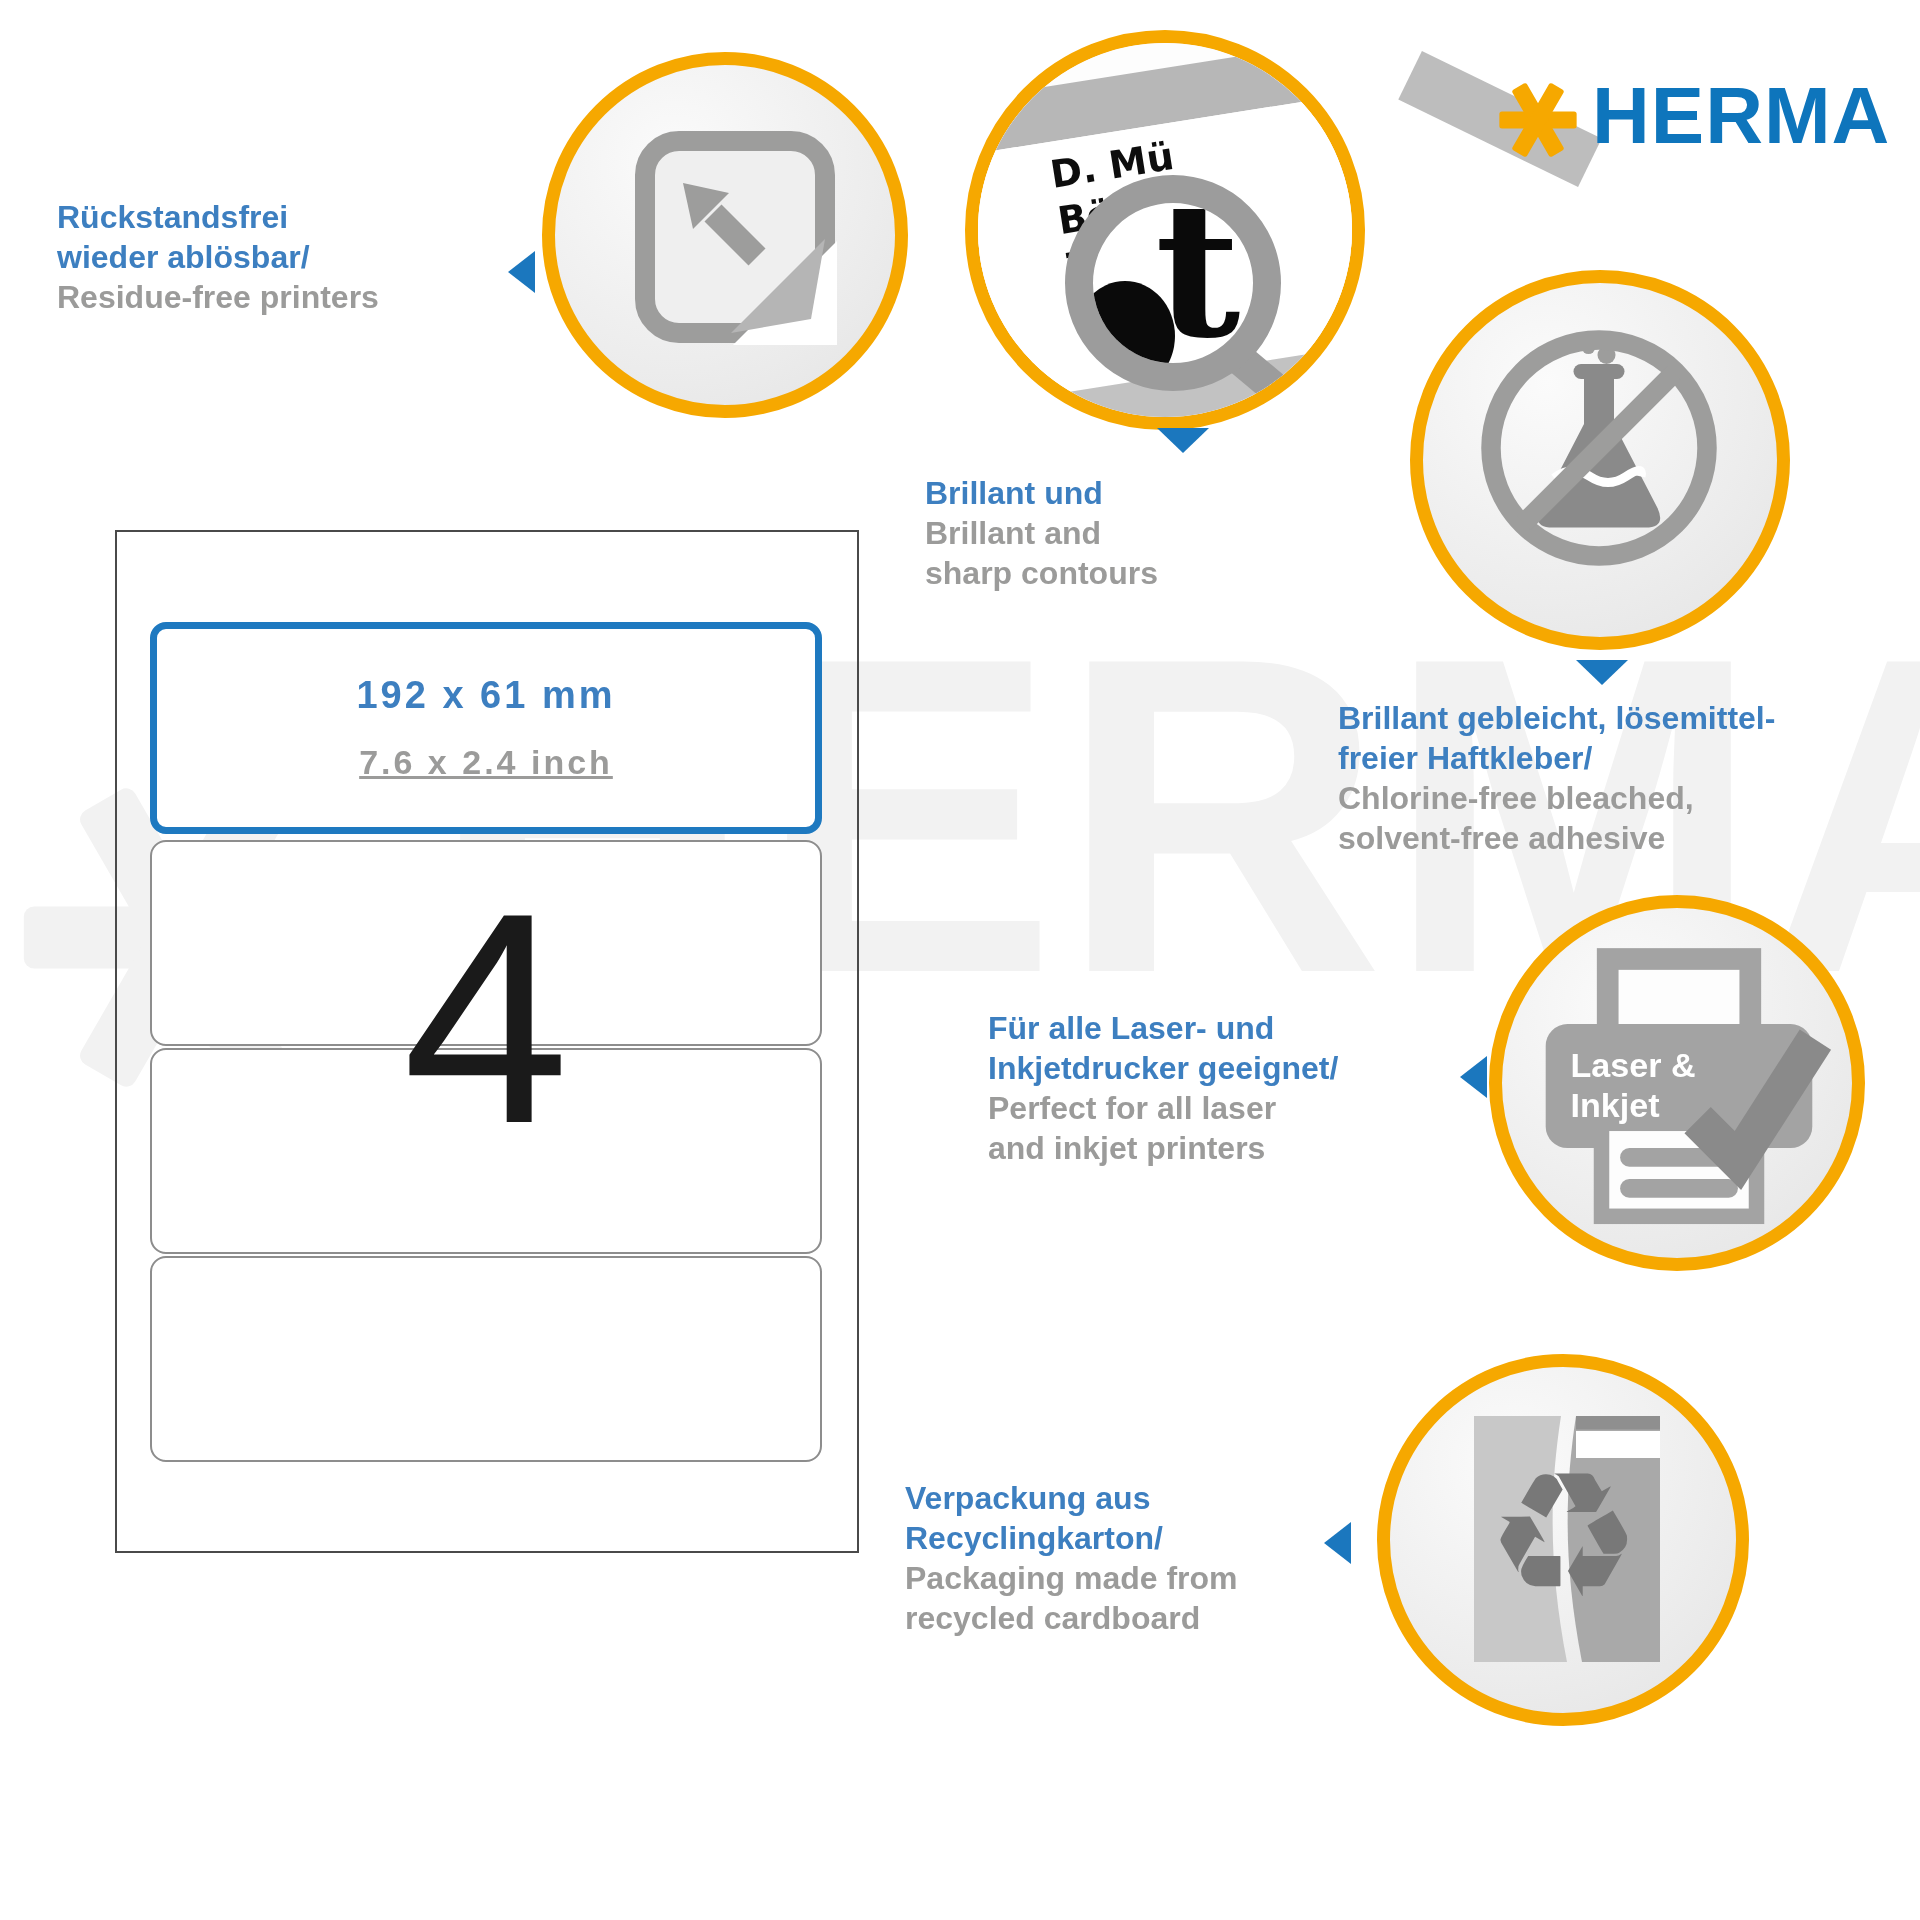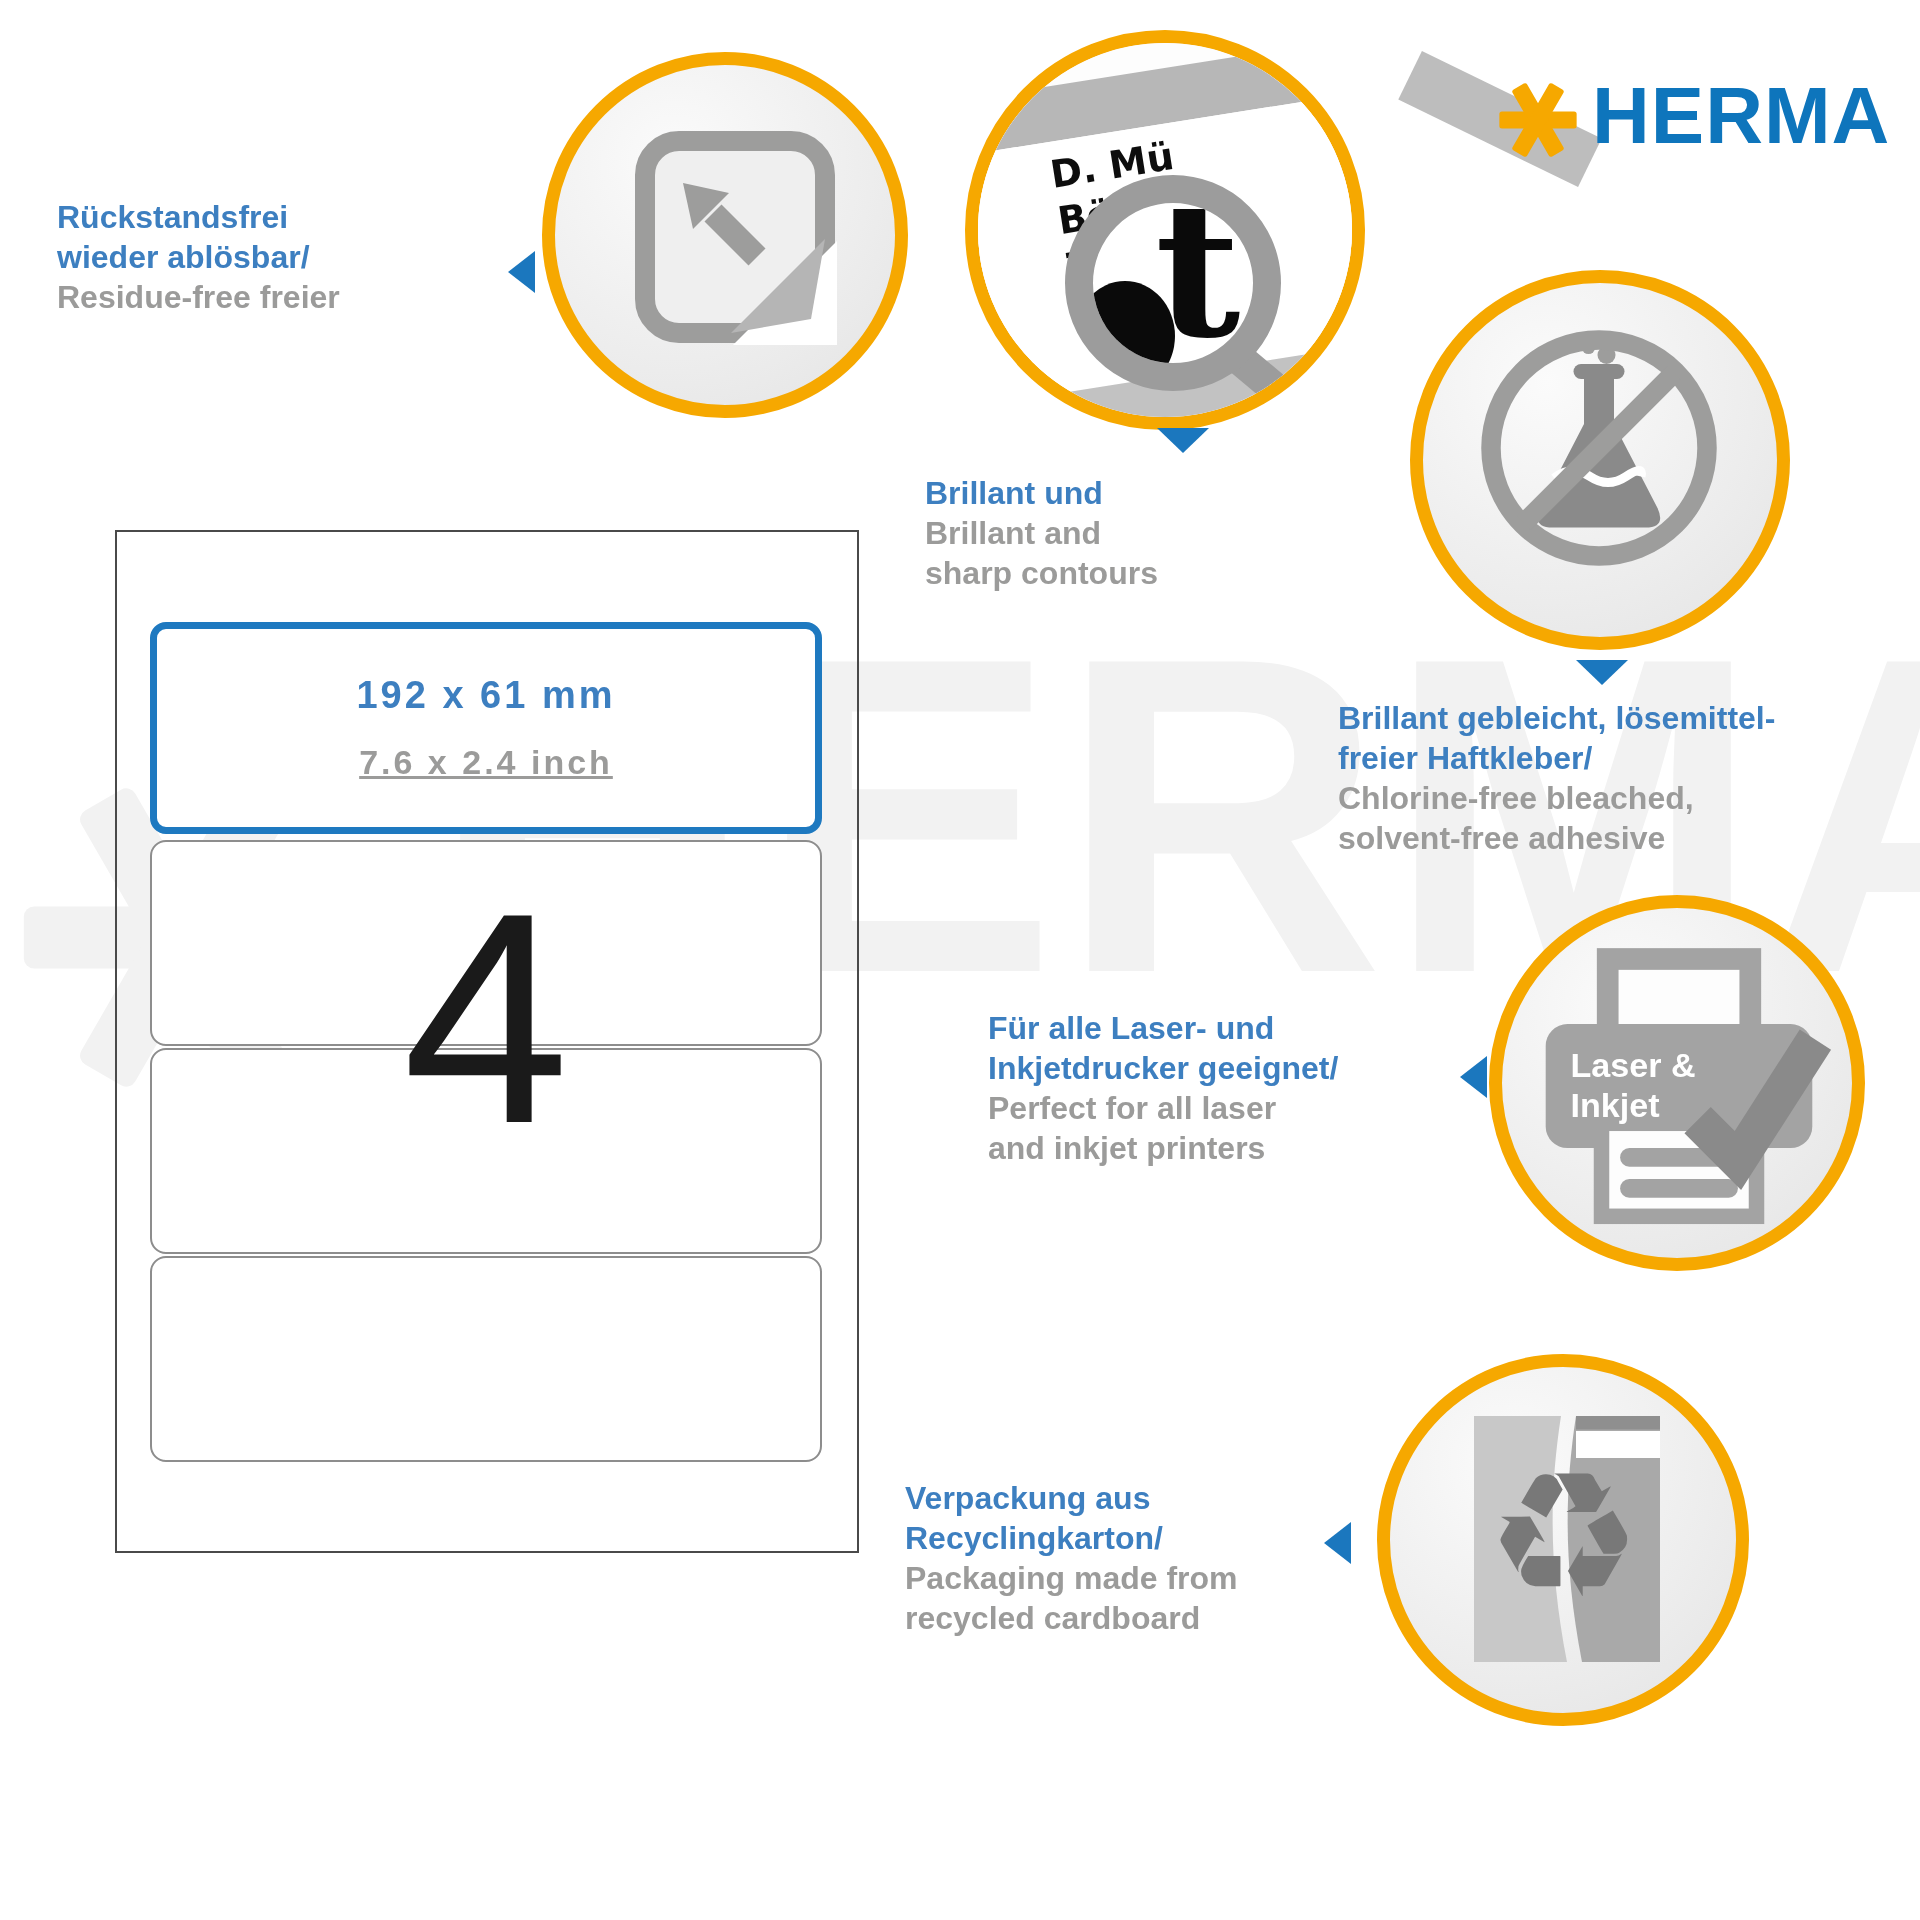--- a/index.html
+++ b/index.html
@@ -166,21 +166,21 @@
 
   <div class="tri tri-left" style="left:508px;  top:251px;"></div>
   <div class="tri tri-down" style="left:1157px; top:428px;"></div>
   <div class="tri tri-down" style="left:1576px; top:660px;"></div>
   <div class="tri tri-left" style="left:1460px; top:1056px;"></div>
   <div class="tri tri-left" style="left:1324px; top:1522px;"></div>
 
   <div class="feat" style="left:57px; top:197px; width:480px;">
     <div class="de">Rückstandsfrei</div>
     <div class="de">wieder ablösbar/</div>
-    <div class="en">Residue-free freier</div>
+    <div class="en">Residue-free printers</div>
   </div>
 
   <div class="feat" style="left:925px; top:473px; width:480px;">
     <div class="de">Brillant und</div>
     <div class="en">Brillant and</div>
     <div class="en">sharp contours</div>
   </div>
 
   <div class="feat" style="left:1338px; top:698px; width:540px;">
     <div class="de">Brillant gebleicht, lösemittel-</div>

